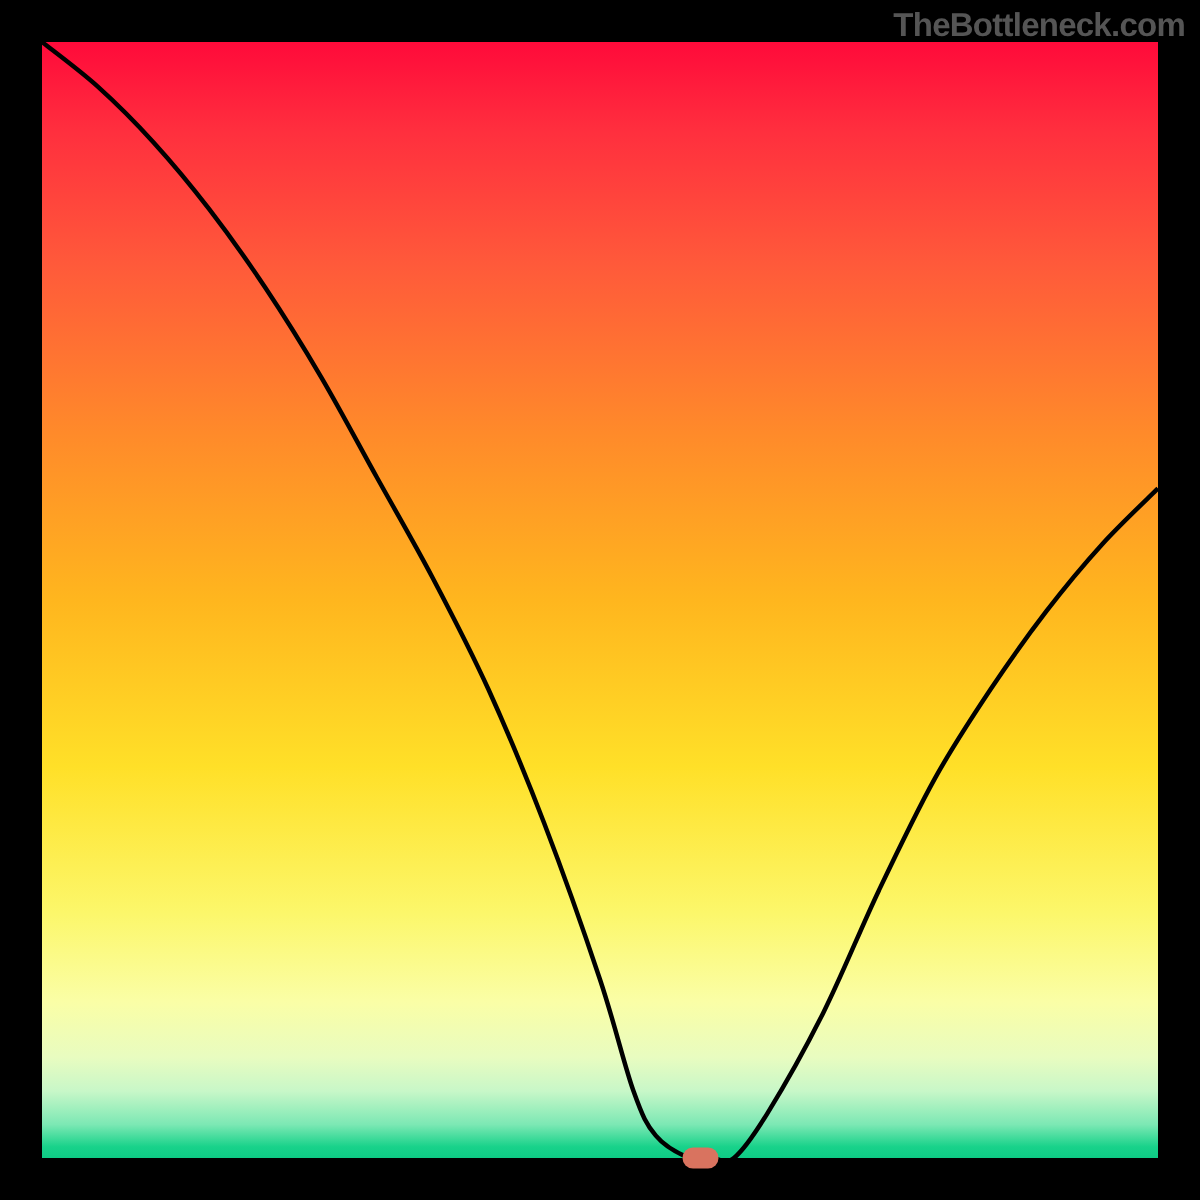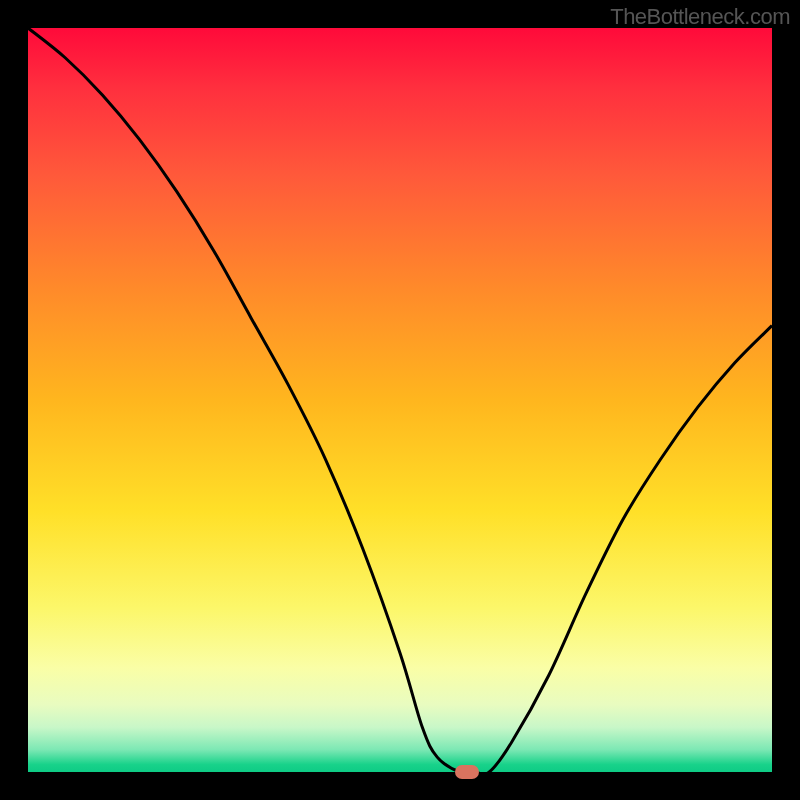--- a/index.html
+++ b/index.html
@@ -10,21 +10,21 @@
     position: relative;
     font-family: Arial, sans-serif;
     overflow: hidden;
   }
   .watermark {
     position: absolute;
     top: 4px;
     right: 10px;
     color: #555;
     font-size: 22px;
-    font-weight: normal;
+    font-weight: bold;
     z-index: 10;
     letter-spacing: -0.5px;
   }
   .plot-area {
     position: absolute;
     left: 28px;
     top: 28px;
     width: 744px;
     height: 744px;
   }

